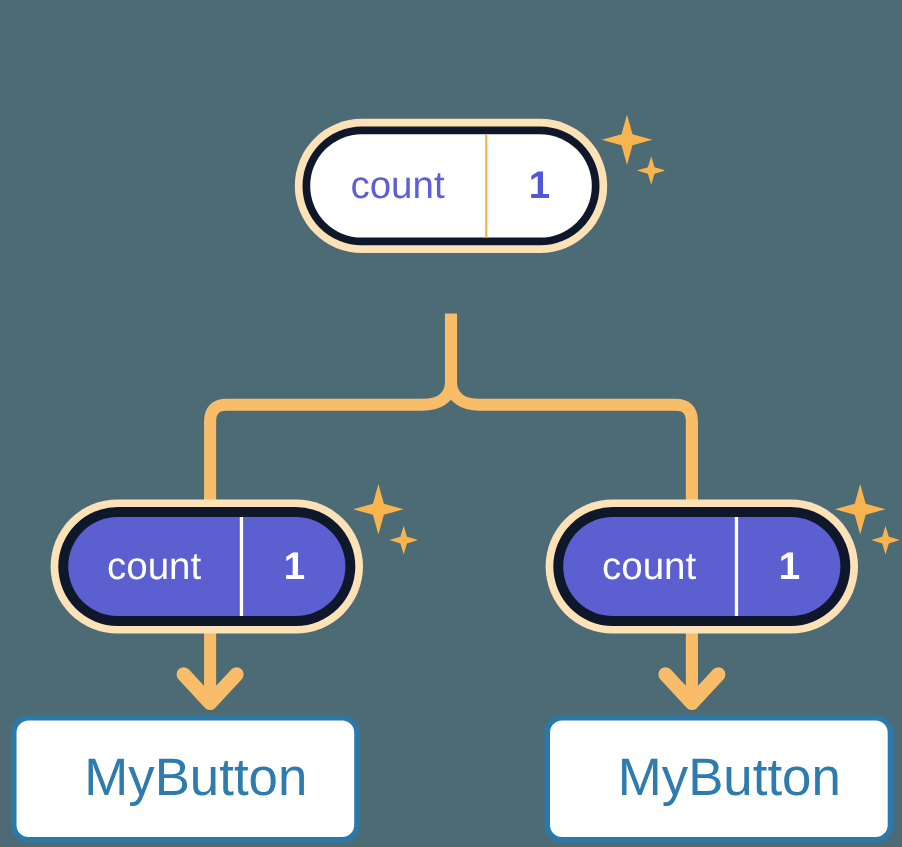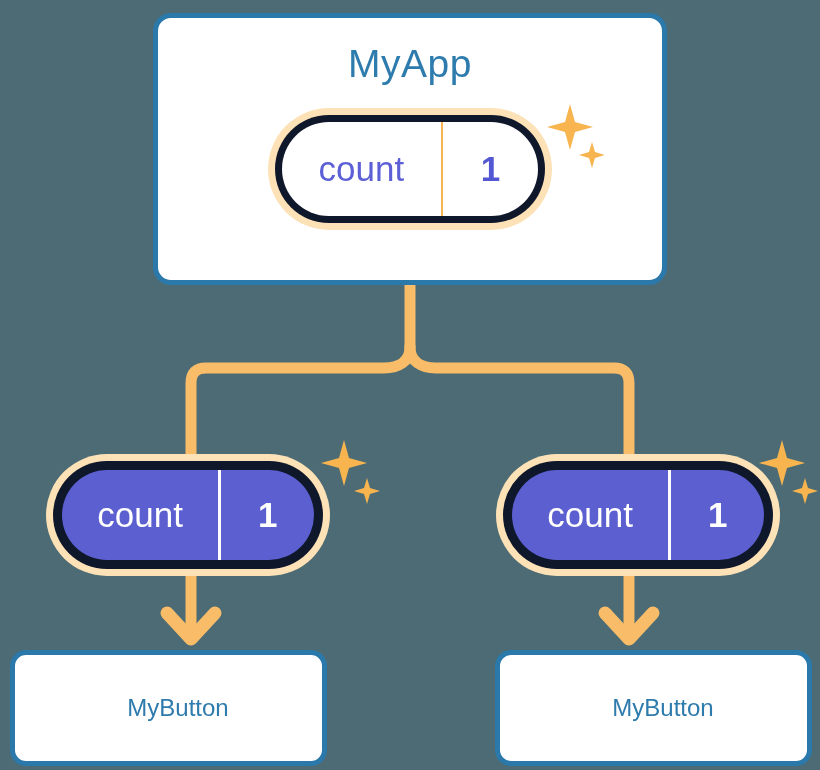--- a/index.html
+++ b/index.html
@@ -58,21 +58,21 @@
   .btn-card {
     width: 317px;
     height: 116px;
     border-radius: 16px;
     justify-content: center;
   }
   #btn-card-left  { left: 10px;  top: 650px; }
   #btn-card-right { left: 495px; top: 650px; }
   .btn-title {
     color: #2e7bad;
-    font-size: 24px;
+    font-size: 48px;
     line-height: 1;
     font-weight: 400;
     margin-left: 19px;
   }
 
   
   .pill-wrap {
     position: absolute;
   }
   .pill {
@@ -201,23 +201,20 @@
     <g>
       <path d="M191,575 L191,640" fill="none" stroke="#f9bd6a" stroke-width="11" stroke-linecap="butt"></path>
       <path d="M167,613 L191,639 L215,613" fill="none" stroke="#f9bd6a" stroke-width="13" stroke-linecap="round" stroke-linejoin="round"></path>
     </g>
     <g>
       <path d="M629,575 L629,640" fill="none" stroke="#f9bd6a" stroke-width="11" stroke-linecap="butt"></path>
       <path d="M605,613 L629,639 L653,613" fill="none" stroke="#f9bd6a" stroke-width="13" stroke-linecap="round" stroke-linejoin="round"></path>
     </g>
   </svg>
 
-  <div class="card" id="app-card">
-    <div class="card-title">MyApp</div>
-  </div>
 
   <div class="pill-wrap" id="app-pill">
     <div class="pill">
       <div class="pill-ring ring-orange">
         <div class="pill-inner">
           <div class="pill-cell pill-key">count</div>
           <div class="pill-cell pill-val">1</div>
         </div>
       </div>
     </div>

